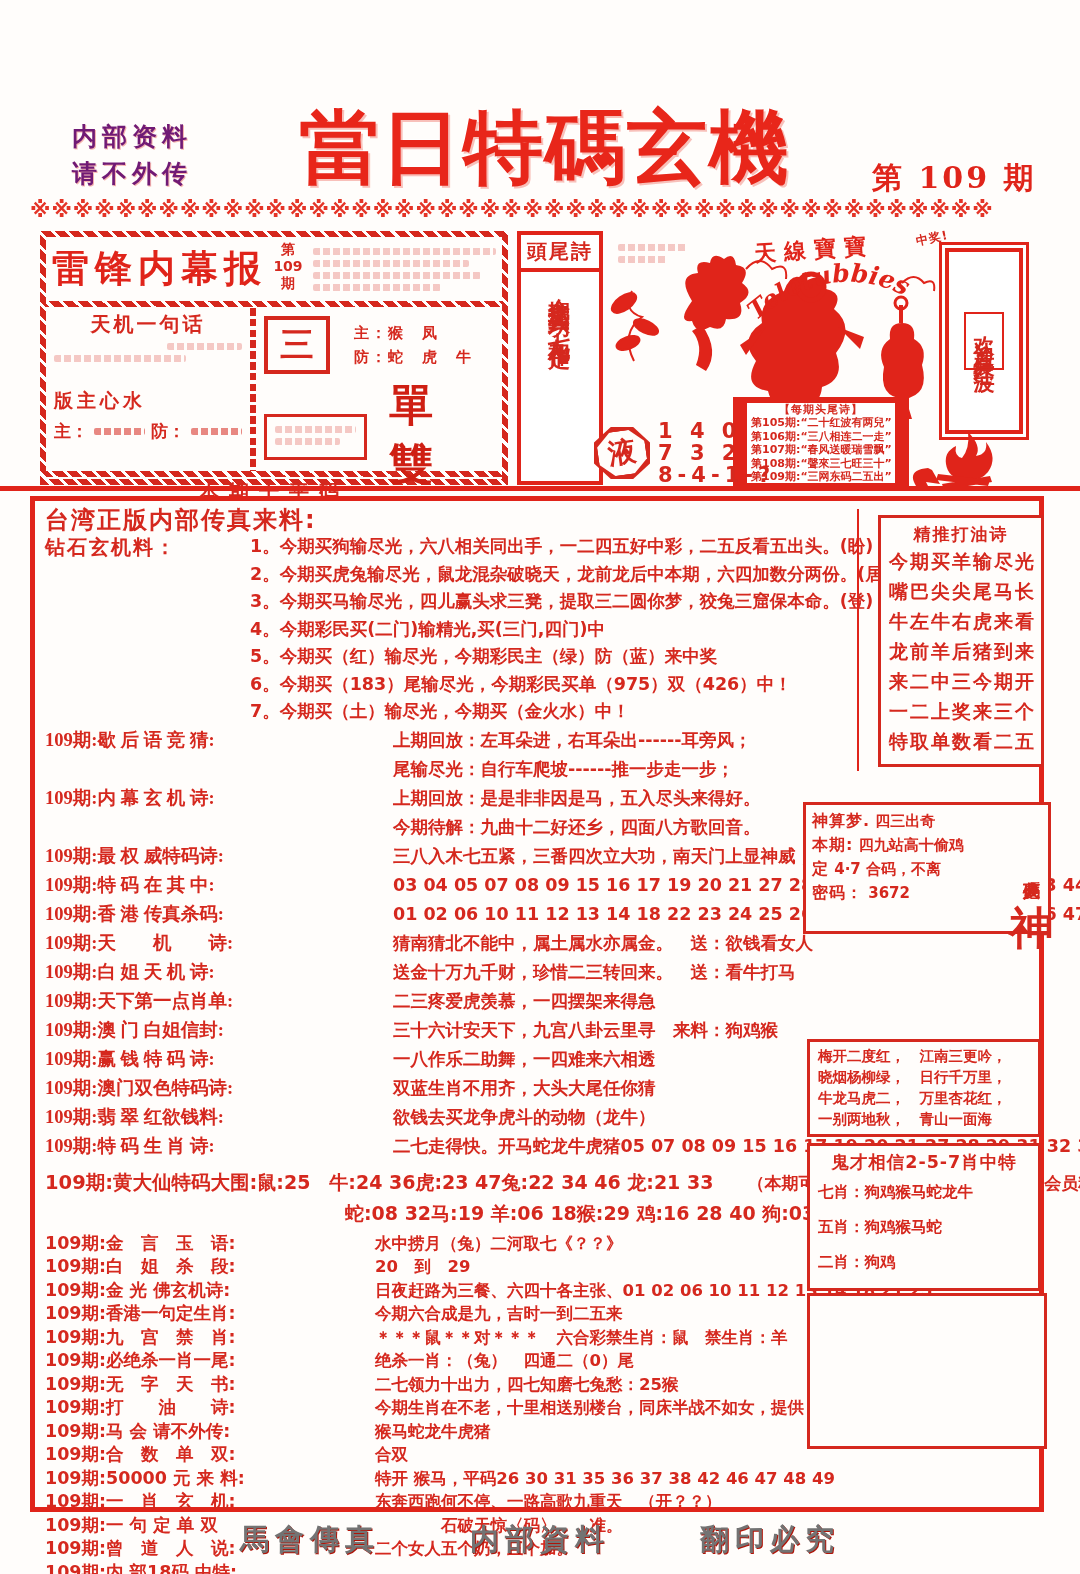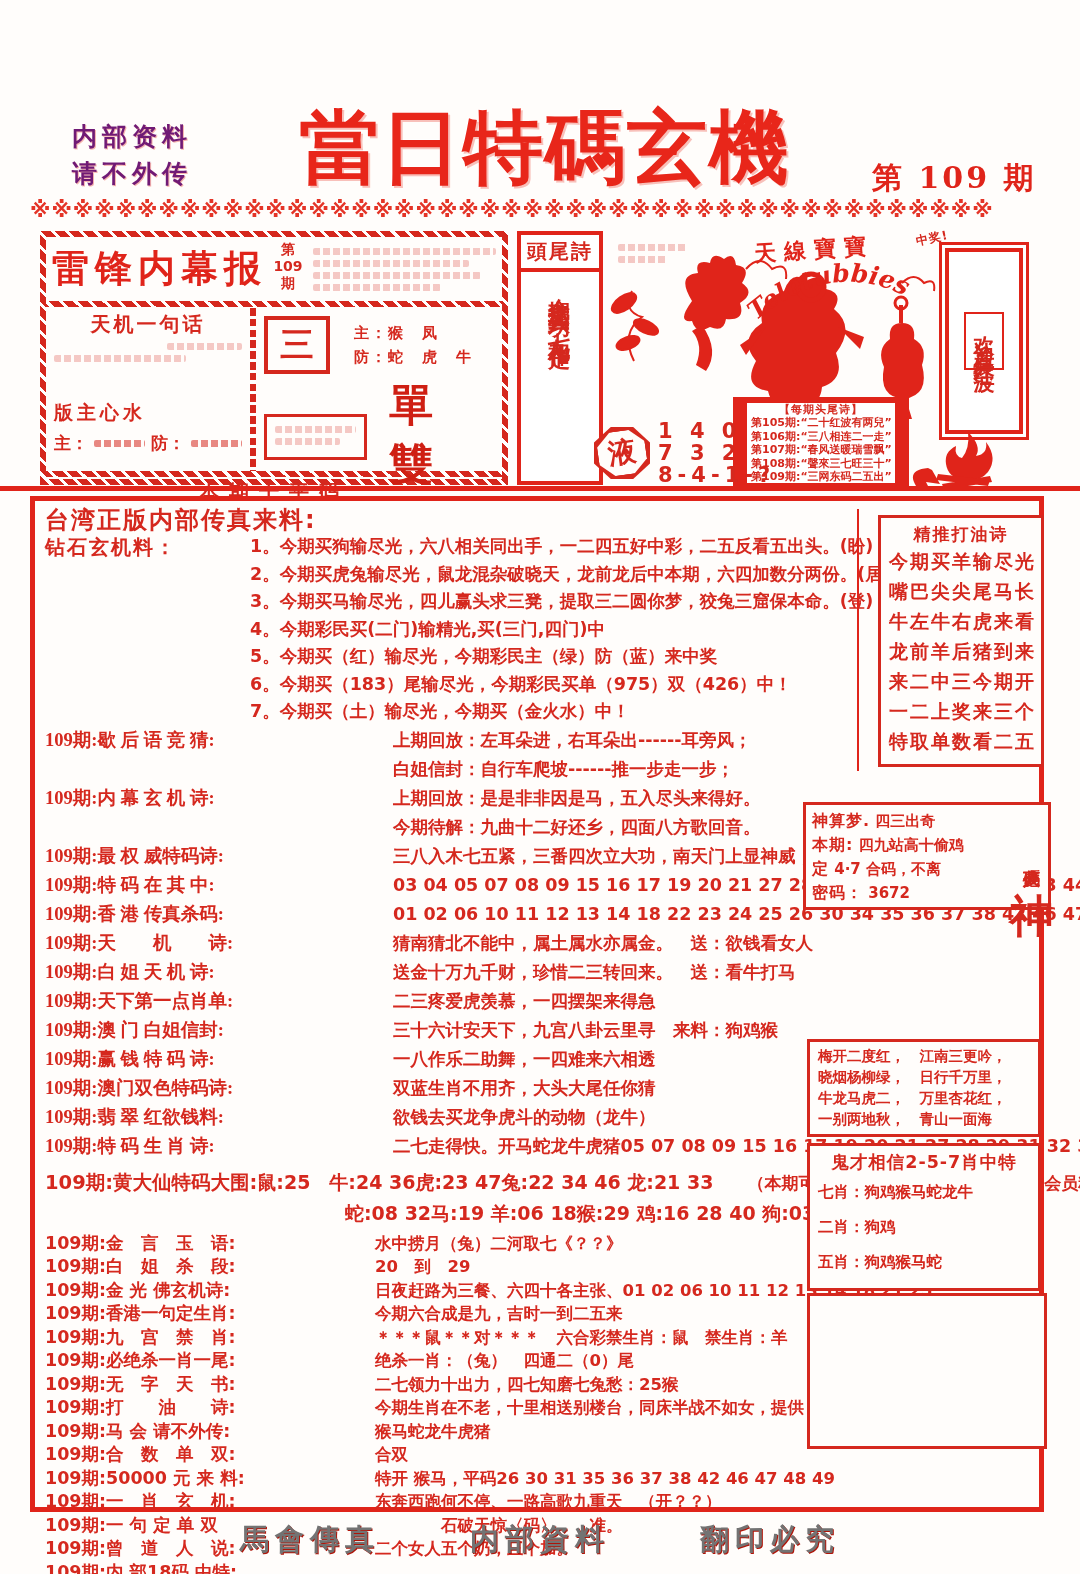--- a/index.html
+++ b/index.html
@@ -23,21 +23,21 @@
       border-image:repeating-linear-gradient(45deg,#d5281e 0 7px,#fff 7px 10px) 6;background:#fffdfb;box-sizing:border-box;}
   .lf-head{display:flex;align-items:flex-start;height:70px;border-bottom:6px solid;
       border-image:repeating-linear-gradient(45deg,#d5281e 0 7px,#fff 7px 10px) 6;padding:4px 6px;box-sizing:border-box;}
   .lf-title{font-family:"DejaVu Serif",serif;font-size:37px;color:#e0241a;letter-spacing:6px;line-height:54px;}
   .lf-issue{font-size:14px;line-height:17px;width:34px;text-align:center;margin-left:4px;}
   .lf-info{flex:1;margin-left:8px;padding-top:2px;}
   .lf-body{display:flex;height:164px;}
   .lf-left{width:210px;border-right:6px solid;padding:4px 8px;box-sizing:border-box;
       border-image:repeating-linear-gradient(0deg,#d5281e 0 7px,#fff 7px 10px) 6;}
   .lf-h1{font-size:20px;letter-spacing:3px;text-align:center;font-family:"DejaVu Serif",serif;}
-  .lf-heart{font-size:19px;letter-spacing:4px;font-family:"DejaVu Serif",serif;margin-top:38px;}
+  .lf-heart{font-size:19px;letter-spacing:4px;font-family:"DejaVu Serif",serif;margin-top:26px;}
   .lf-zf{display:flex;align-items:center;font-size:17px;gap:6px;margin-top:6px;}
   .lf-zf .sq{flex:1;margin:0;}
   .lf-right{flex:1;padding:3px 8px;box-sizing:border-box;display:flex;flex-direction:column;}
   .lf-r-row{display:flex;align-items:center;gap:10px;}
   .three-box{width:58px;height:50px;border:4px solid #d5281e;font-size:34px;display:flex;align-items:center;justify-content:center;font-family:"DejaVu Serif",serif;}
   .zhufang{font-size:15px;line-height:24px;letter-spacing:2px;margin-left:14px;}
   .date-box{width:118px;height:46px;border:3px solid #d5281e;padding:4px 8px;box-sizing:border-box;margin-top:5px;}
   .danshuang{font-size:44px;font-family:"DejaVu Serif",serif;letter-spacing:18px;color:#cf1f13;margin-left:12px;margin-top:2px;}
   .lf-foot{border-top:6px solid;border-image:repeating-linear-gradient(45deg,#d5281e 0 7px,#fff 7px 10px) 6;padding:2px 10px 0;}
   .ten-title{font-size:20px;letter-spacing:10px;text-align:center;font-family:"DejaVu Serif",serif;}
@@ -78,21 +78,21 @@
   .huang .lbl{font-size:19.5px;}
   .huang .note{font-size:17px;margin-left:34px;}
   .huang .sub{padding-left:300px;}
   .rows-b .row{font-size:16.5px;line-height:23.5px;white-space:nowrap;}
   .rows-b .lbl{min-width:330px;font-size:17.5px;}
   
   .vline{position:absolute;left:822px;top:8px;width:2px;height:262px;background:#e0241a;}
   .dayou{position:absolute;left:843px;top:14px;width:166px;height:252px;border:3px solid #d5281e;box-sizing:border-box;padding:4px 8px;background:#fffdfb;}
   .dayou-title{font-size:17px;text-align:center;letter-spacing:2px;line-height:24px;}
   .dayou-line{font-size:19px;line-height:30px;letter-spacing:2px;font-family:"DejaVu Serif",serif;white-space:nowrap;}
-  .shensuan{position:absolute;left:768px;top:301px;width:248px;height:108px;border:3px solid #d5281e;box-sizing:border-box;display:flex;padding:4px 6px;background:#fffdfb;justify-content:center;}
+  .shensuan{position:absolute;left:768px;top:301px;width:248px;height:132px;border:3px solid #d5281e;box-sizing:border-box;display:flex;padding:4px 6px;background:#fffdfb;justify-content:center;}
   .ss-main{flex:1;}
   .ss-row{font-size:15px;line-height:24px;white-space:nowrap;}
   .ss-k{font-size:16px;letter-spacing:1px;}
   .ss-vert{width:52px;writing-mode:vertical-rl;text-align:center;font-family:"DejaVu Serif",serif;font-size:17px;line-height:20px;}
   .ss-vert .big{font-size:44px;}
   .plum{position:absolute;left:772px;top:538px;width:234px;height:98px;border:3px solid #d5281e;box-sizing:border-box;padding:4px 8px;background:#fffdfb;}
   .plum-line{font-size:14.5px;line-height:21px;white-space:nowrap;}
   .guicai{position:absolute;left:772px;top:642px;width:234px;height:148px;border:3px solid #d5281e;box-sizing:border-box;padding:3px 8px;background:#fffdfb;}
   .gc-title{font-size:17.5px;text-align:center;letter-spacing:1px;line-height:26px;}
   .gc-line{font-size:15.5px;line-height:35px;white-space:nowrap;}
@@ -260,21 +260,21 @@
         <div>5。今期买（红）输尽光，今期彩民主（绿）防（蓝）来中奖</div>
         <div>6。今期买（183）尾输尽光，今期彩民买单（975）双（426）中！</div>
         <div>7。今期买（土）输尽光，今期买（金火水）中！</div>
       </div>
   </div>
 
   <div class="rows-a">
 
       <div class="row">
         <span class="lbl">109期:歇 后 语 竞 猜:</span><span class="txt">上期回放：左耳朵进，右耳朵出------耳旁风；</span>
-        <div class="sub">白姐信封：自行车爬坡------推一步走一步；</div>
+        <div class="sub">尾输尽光：自行车爬坡------推一步走一步；</div>
       </div>
 
       <div class="row">
         <span class="lbl">109期:内 幕 玄 机 诗:</span><span class="txt">上期回放：是是非非因是马，五入尽头来得好。</span>
         <div class="sub">今期待解：九曲十二好还乡，四面八方歌回音。</div>
       </div>
 
       <div class="row">
         <span class="lbl">109期:最 权 威特码诗:</span><span class="txt">三八入木七五紧，三番四次立大功，南天门上显神威，龙运当行四来兴</span>
         
@@ -455,22 +455,22 @@
         <div class="plum-line">牛龙马虎二，　万里杏花红，</div>
         <div class="plum-line">一别两地秋，　青山一面海</div>
       </div>
   </div>
 
   <div class="guicai">
     <div class="gc-title">鬼才相信2-5-7肖中特</div>
     <div>
 
     <div class="gc-line">七肖：狗鸡猴马蛇龙牛</div>
+        <div class="gc-line">五肖：狗鸡猴马蛇</div>
         <div class="gc-line">二肖：狗鸡</div>
-        <div class="gc-line">五肖：狗鸡猴马蛇</div>
       </div>
   </div>
 
   <div class="emptybox"></div>
 </div>
 
 <div class="abs footer">
 
 <span>馬會傳真</span>
     <span>内部資料</span>

